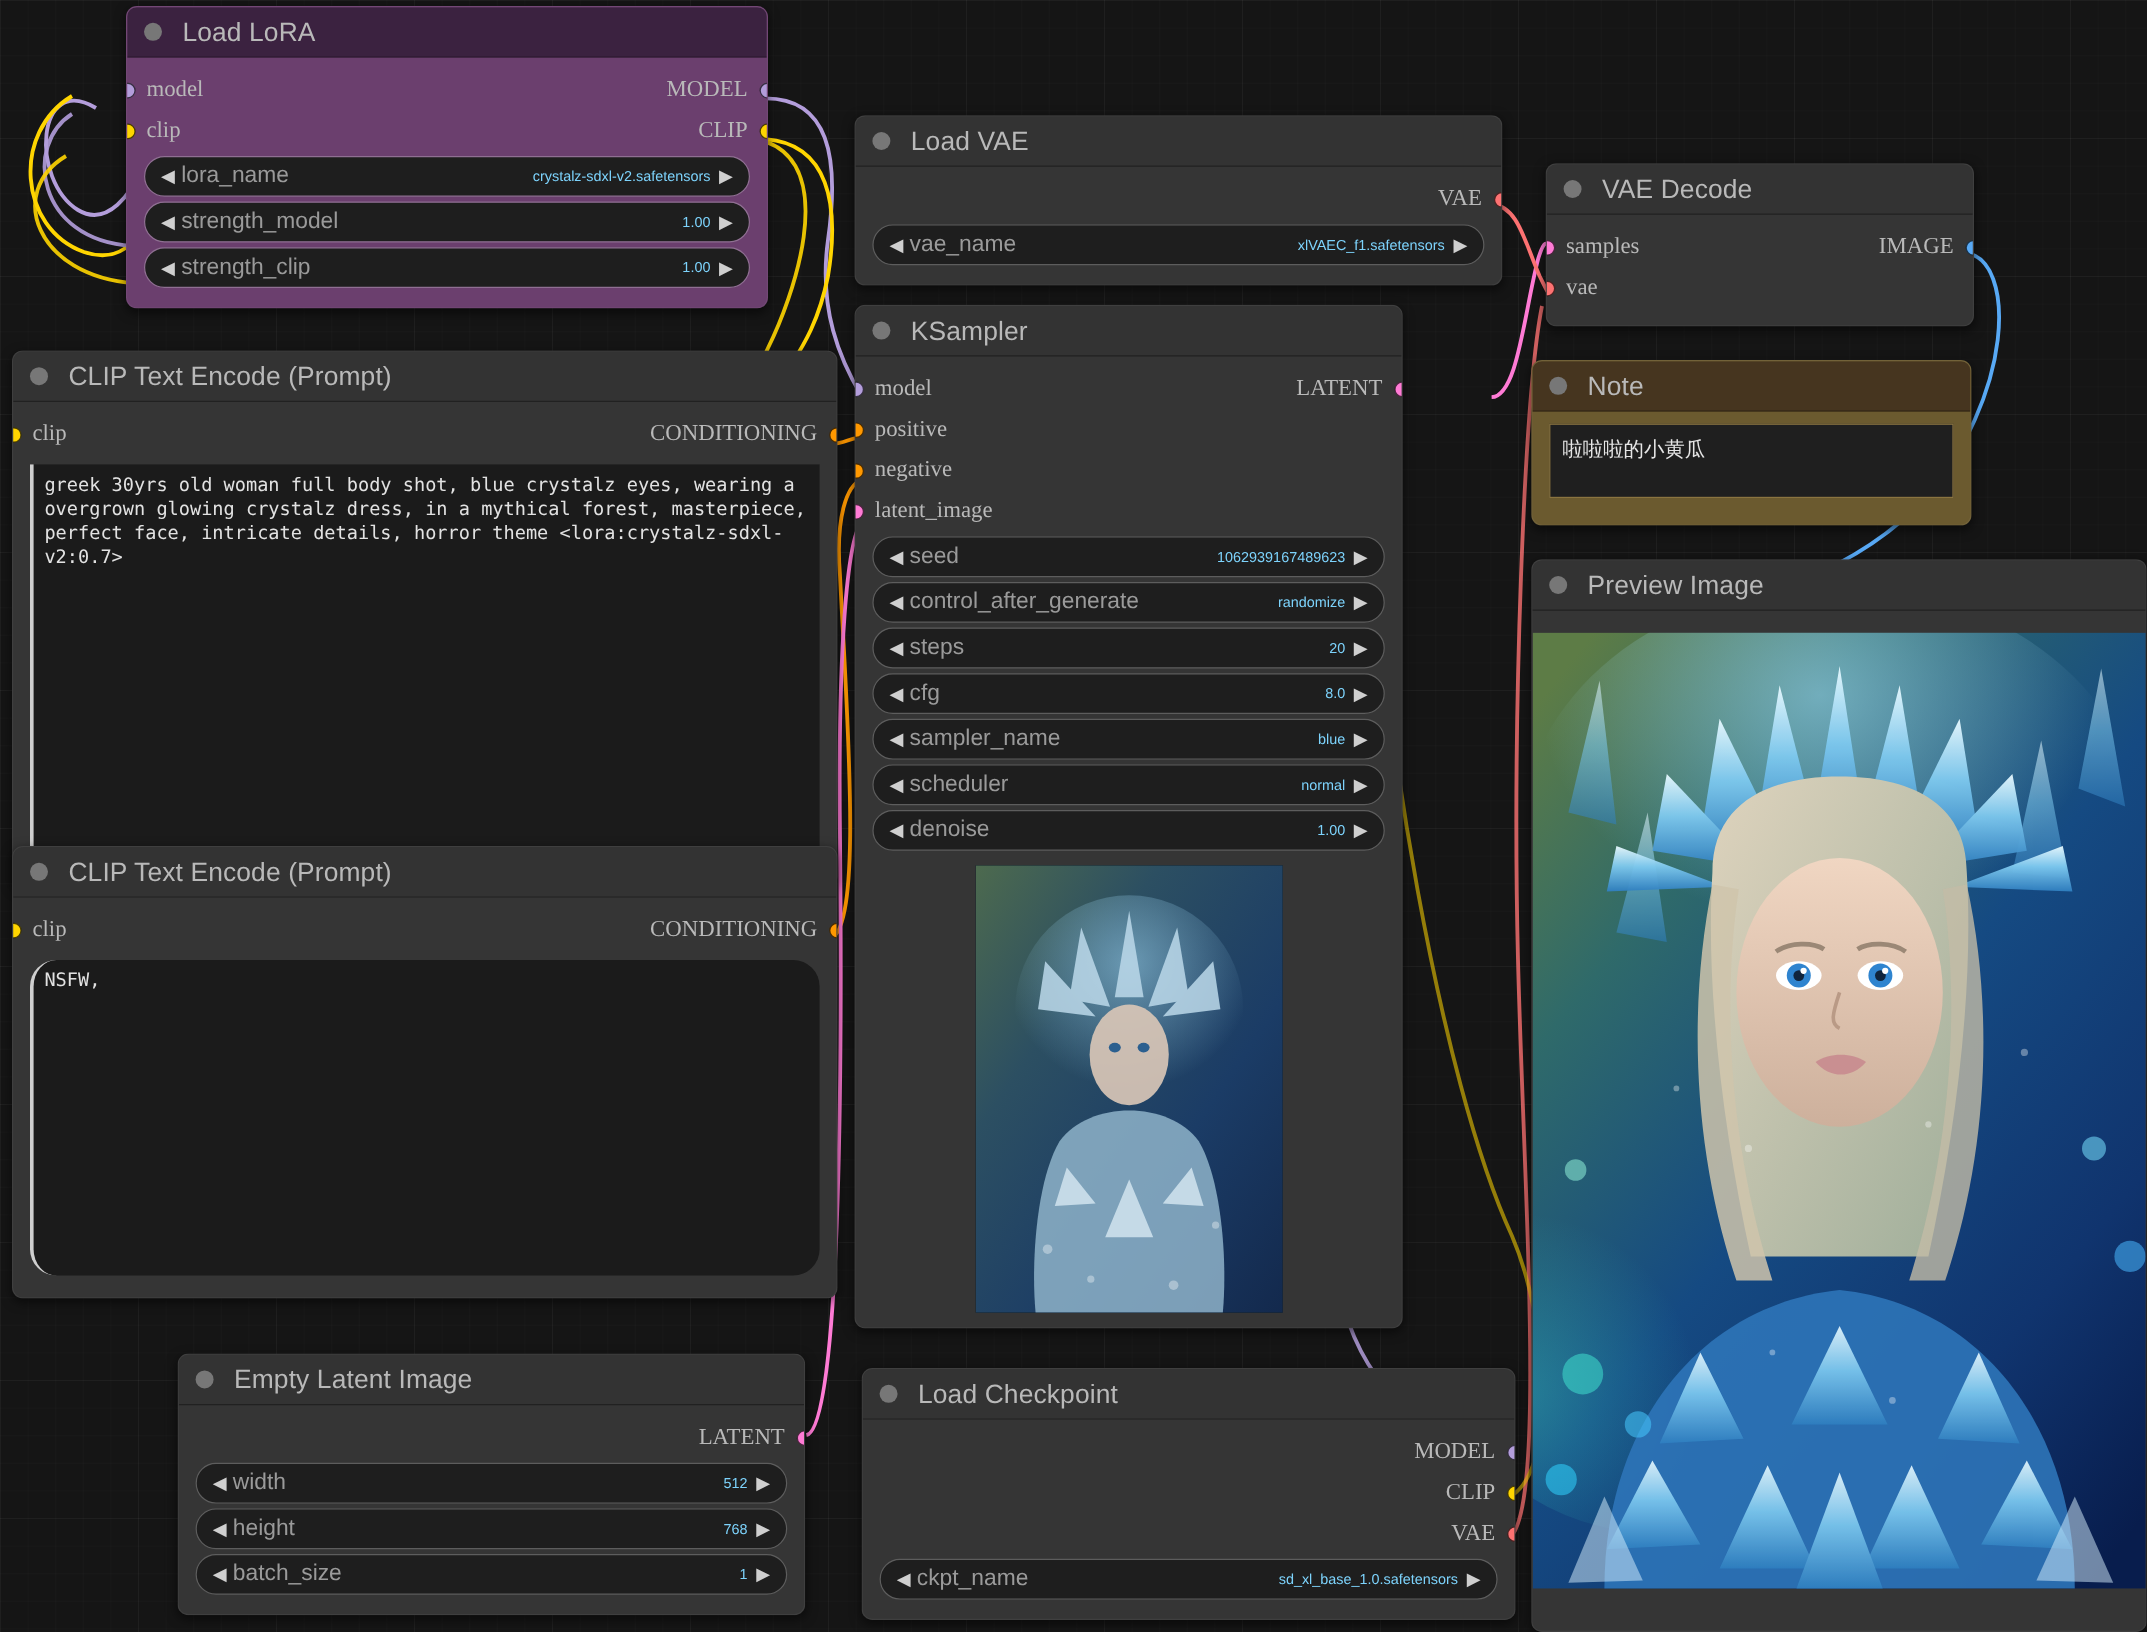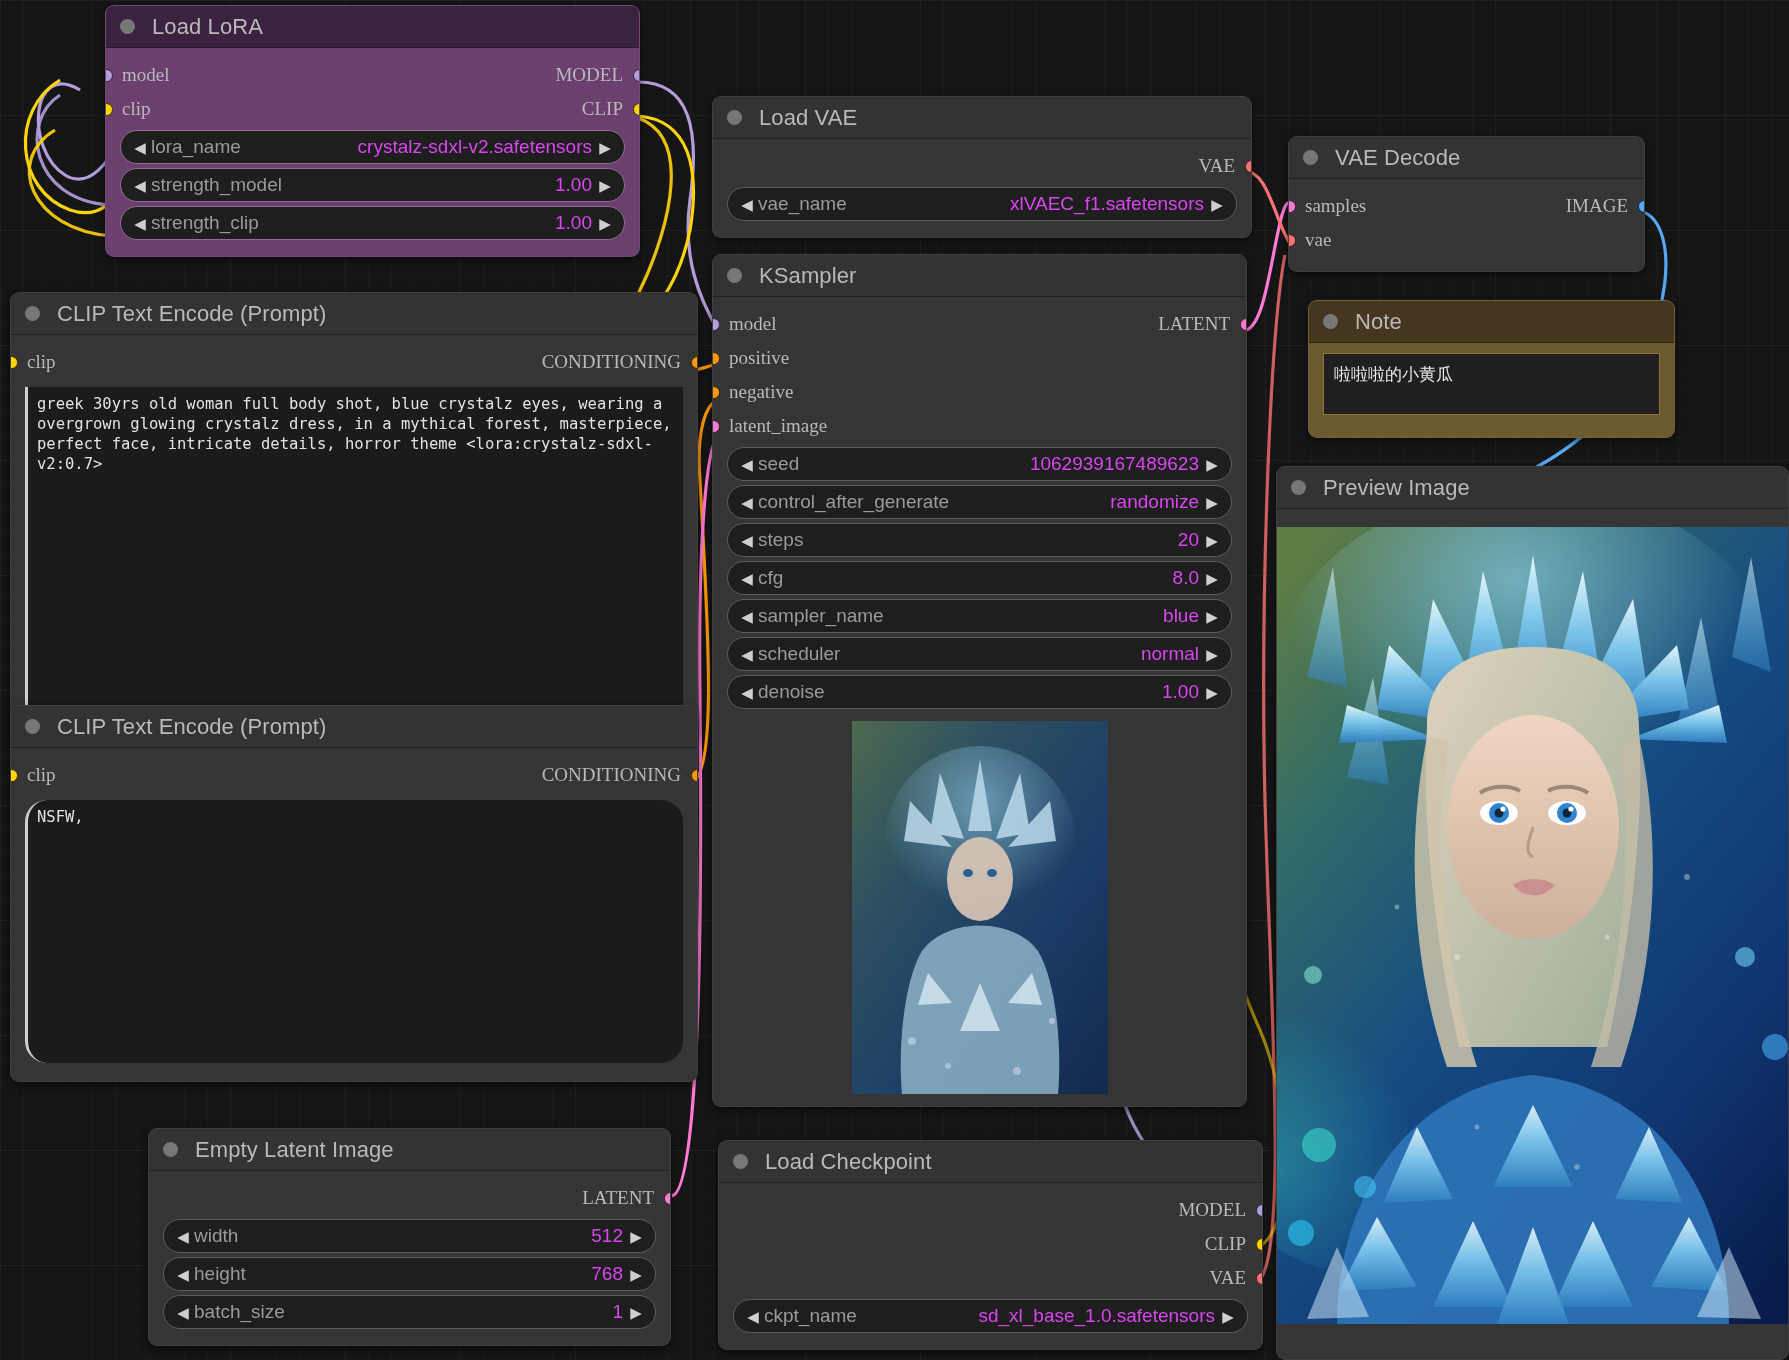--- a/index.html
+++ b/index.html
@@ -70,21 +70,21 @@
     border-radius: 17px;
     display: flex; align-items: center;
     padding: 0 10px;
     position: relative;
   }
   .widget .arr {
     color: #cfcfcf; font-size: 15px; line-height: 1; flex: none;
     width: 18px; text-align: center;
   }
   .widget .wname { color: #9a9a9a; font-size: 19px; margin-left: 2px; }
-  .widget .wval { color: #d946ef; font-size: 19px; margin-left: auto; margin-right: 4px; }
+  .widget .wval { color: #7dd3fc; font-size: 12px; margin-left: auto; margin-right: 4px; }
 
   .textarea {
     margin: 8px 14px 10px 14px;
     background: #1b1b1b;
     border-left: 3px solid #cfcfcf;
     color: #e2e2e2;
     font-family: "DejaVu Sans Mono", "Liberation Mono", monospace;
     font-size: 15.5px;
     line-height: 1.30;
     padding: 7px 8px 7px 9px;
@@ -92,21 +92,21 @@
     word-break: break-word;
     overflow: hidden;
   }
 
   
   .node.lora { background: #6b3f6e; }
   .node.lora .node-title { background: #3b2240; border-bottom: 1px solid rgba(0,0,0,0.3); }
   .node.lora .widget { border-color: #8f6f92; }
 
   
-  .node.note { background: #6b5a2f; margin-left: 32px; }
+  .node.note { background: #6b5a2f; }
   .node.note .node-title { background: #46351f; }
   .note-text {
     margin: 10px 14px 12px 14px;
     background: #1f1f1f;
     border: 1px solid #8a7440;
     color: #e6e6e6;
     font-family: "DejaVu Sans", sans-serif;
     font-size: 17px;
     padding: 9px 10px;
     height: 62px;
@@ -276,21 +276,21 @@
       </div>
       <div class="widget">
         <span class="arr">◀</span>
         <span class="wname">vae_name</span>
         <span class="wval">xlVAEC_f1.safetensors</span>
         <span class="arr">▶</span>
       </div>
     </div>
   </div>
 
-  <div class="node" style="left:712px; top:254px; width:535px;">
+  <div class="node" style="left:712px; top:254px; width:457px;">
     <div class="node-title">
       <div class="dot-collapse"></div>
       <span class="ttl">KSampler</span>
     </div>
     <div class="node-body">
       <div class="io-row">
         <span class="port left" style="background:#b39ddb;"></span>
         <span class="io-in">model</span>
         <span class="io-out">LATENT</span>
         <span class="port right" style="background:#ff7bd5;"></span>

